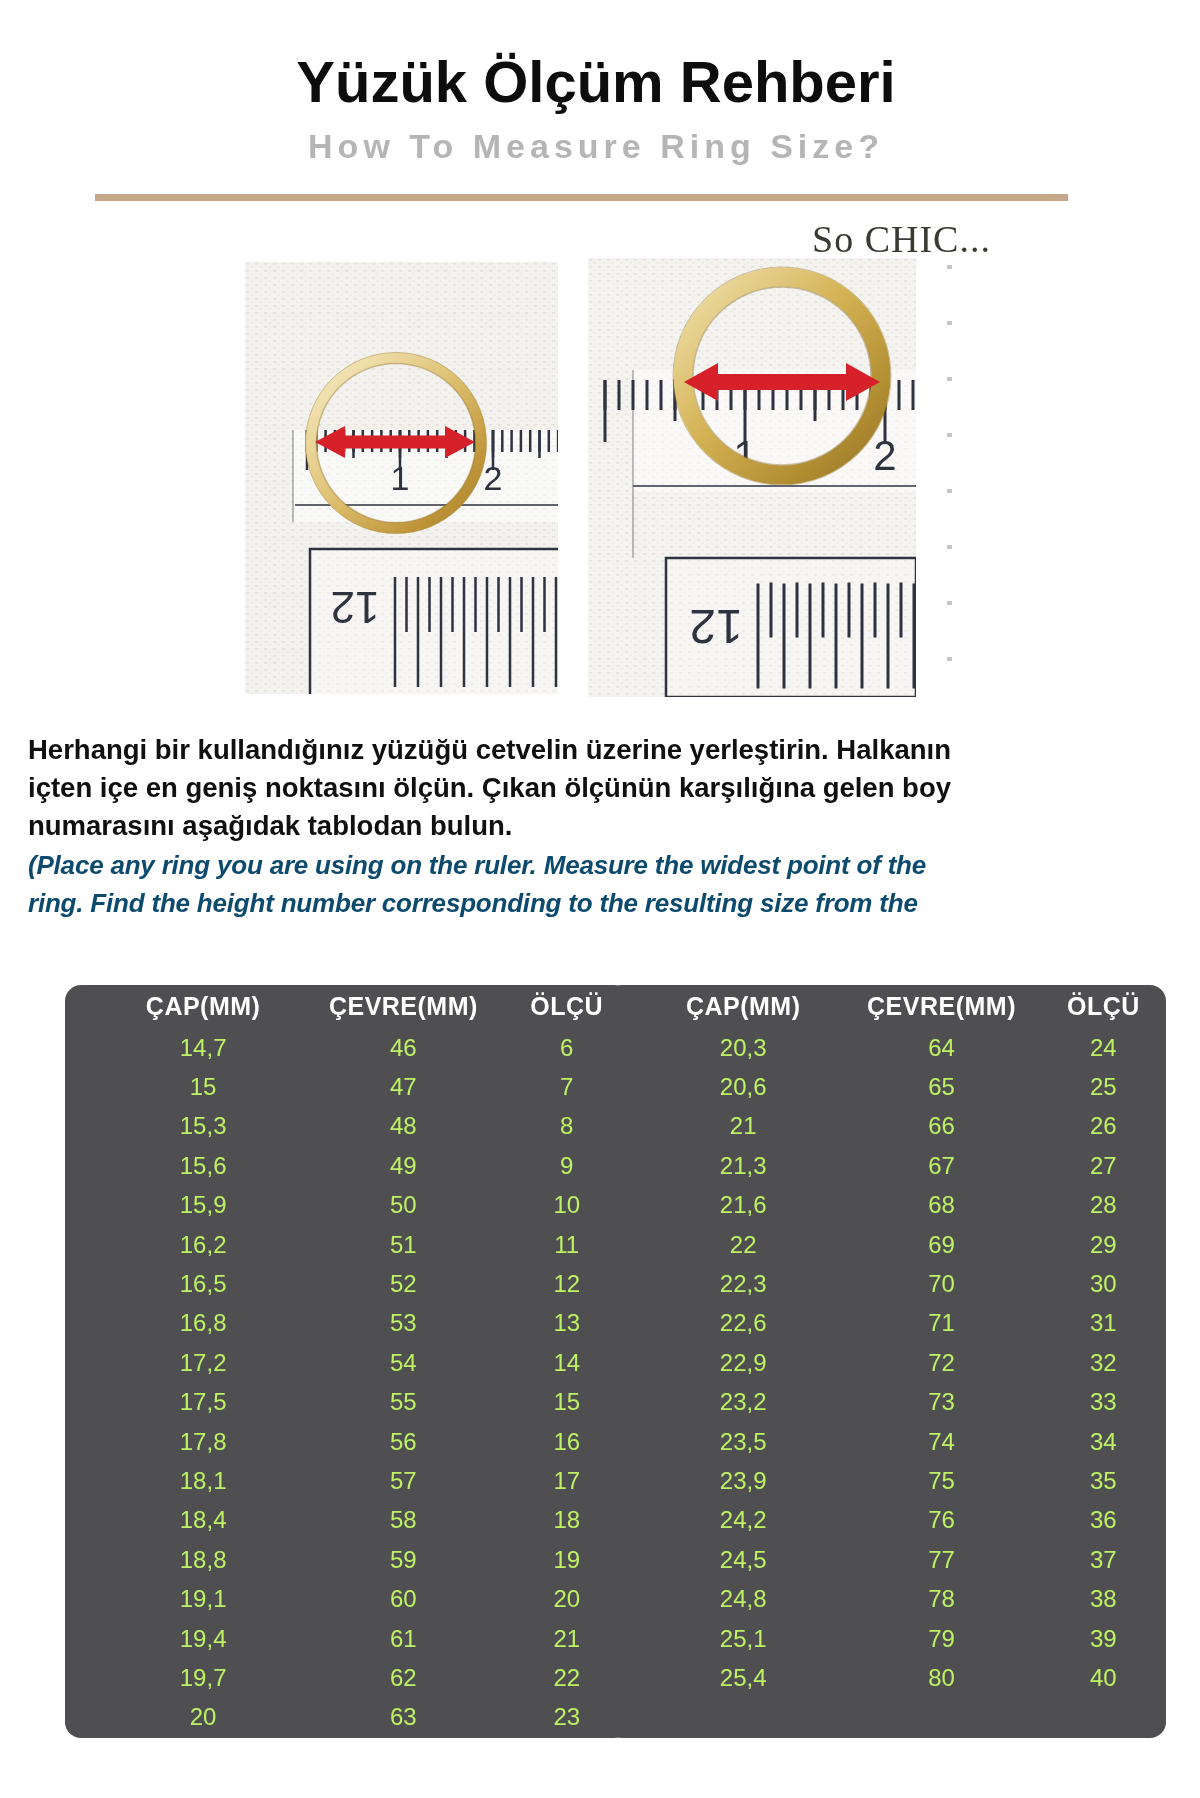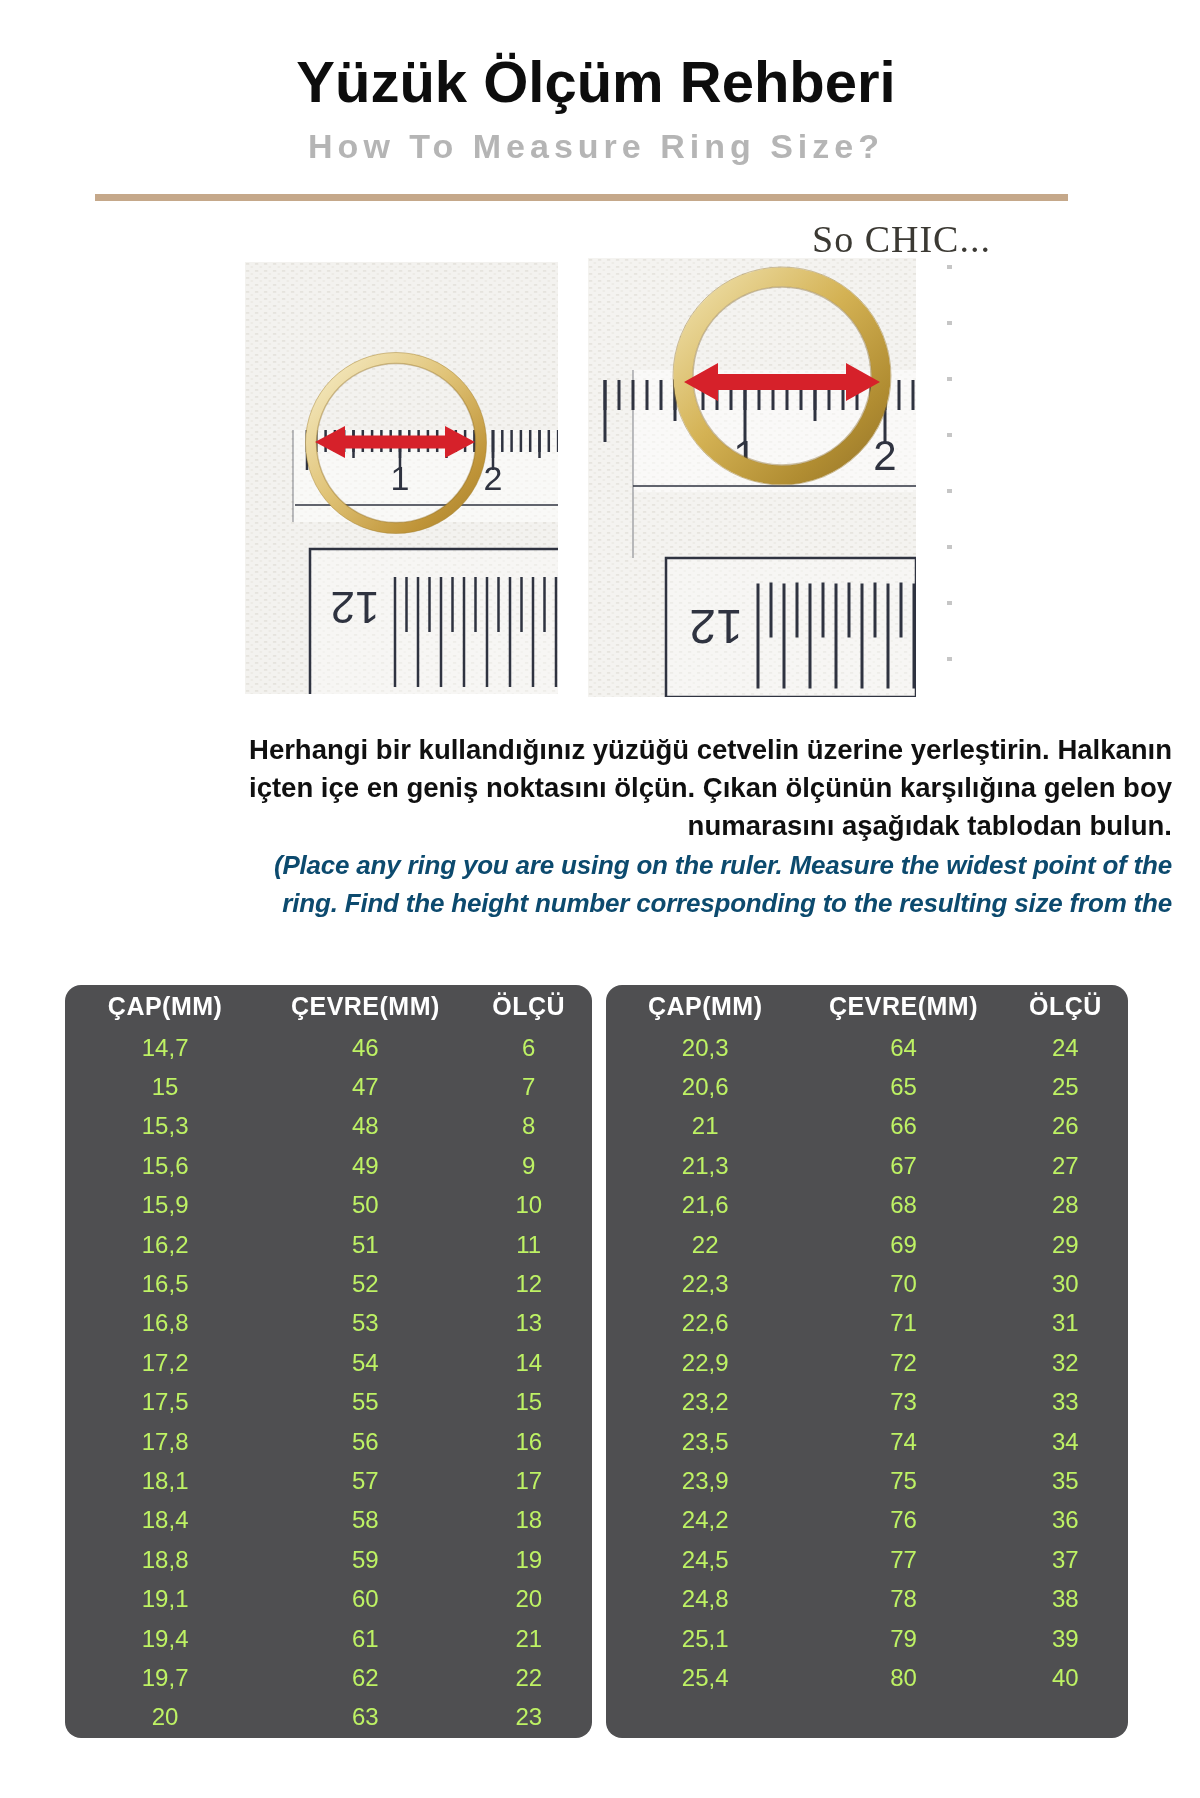--- a/index.html
+++ b/index.html
@@ -17,27 +17,27 @@
          font-size:38px;color:#3b3933;letter-spacing:1px;line-height:1;white-space:nowrap;}
 
   .photo{position:absolute;overflow:hidden;}
   .photo svg{display:block;}
   .photo-left{left:245px;top:262px;width:313px;height:432px;}
   .photo-right{left:588px;top:258px;width:328px;height:439px;}
 
   .dots{position:absolute;left:947px;top:265px;}
   .dots i{display:block;width:5px;height:4px;background:#c6c6c6;margin-bottom:52px;}
 
-  .instr{position:absolute;left:52px;width:1120px;text-align:right;}
+  .instr{position:absolute;left:28px;width:1120px;text-align:left;}
   .instr-tr{top:731px;font-size:27.5px;font-weight:700;line-height:38px;color:#101010;}
   .instr-en{top:846px;font-size:26px;font-style:italic;font-weight:700;line-height:38px;
             color:#0c4a6e;letter-spacing:-0.2px;}
 
   .stable{position:absolute;top:985px;height:753px;background:#4f4f51;border-radius:16px;
-          overflow:hidden;}
+          overflow:hidden;padding-left:38px;}
   .stable-left{left:65px;width:527px;}
   .stable-right{left:606px;width:522px;}
   .trow{display:grid;grid-template-columns:38% 38% 24%;height:39.4px;align-items:center;
         text-align:center;color:#bef264;font-size:24px;font-weight:400;}
   .trow.thead{height:43px;color:#ffffff;font-size:25px;font-weight:700;letter-spacing:0.5px;}
 
   .ruler-num{font-family:"Liberation Sans",sans-serif;fill:#2f3340;}
 </style>
 </head>
 <body>

